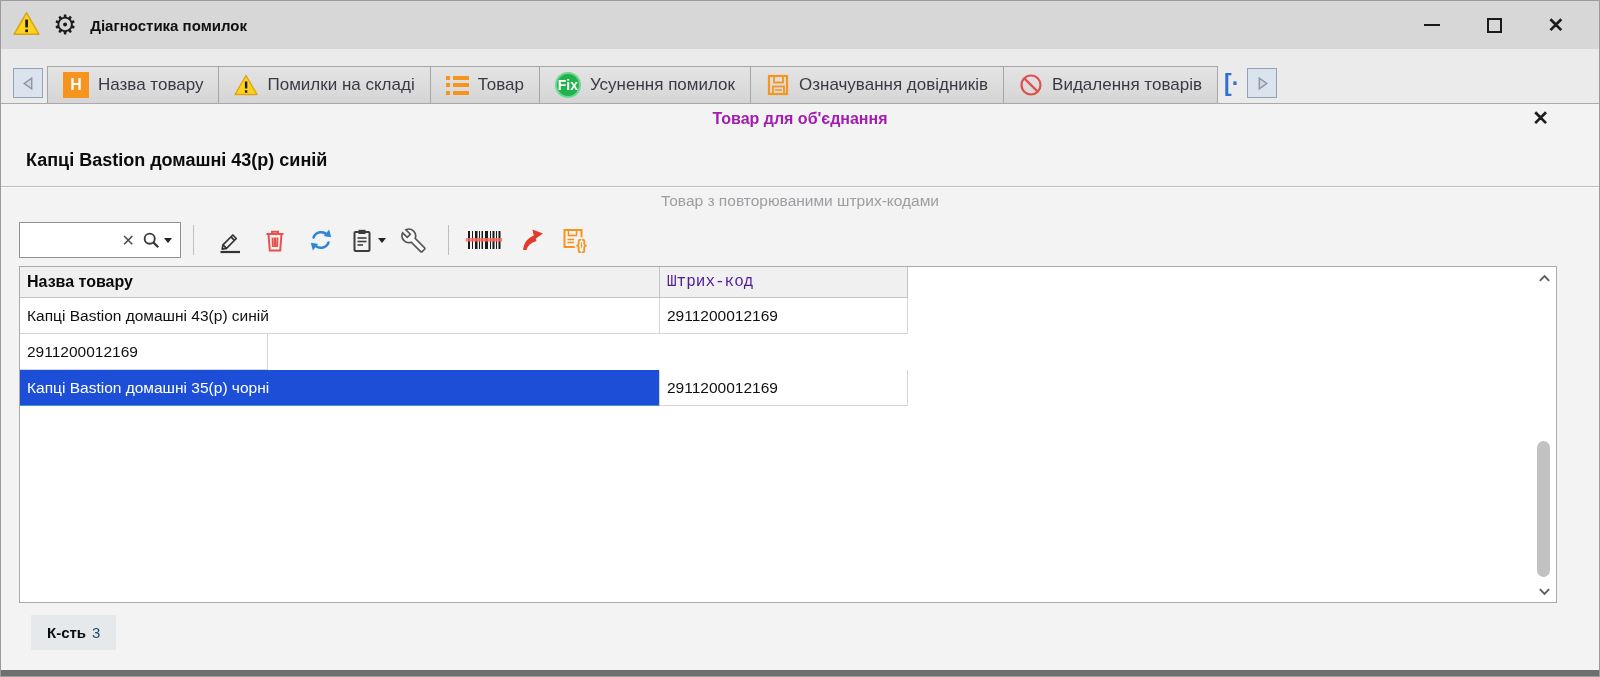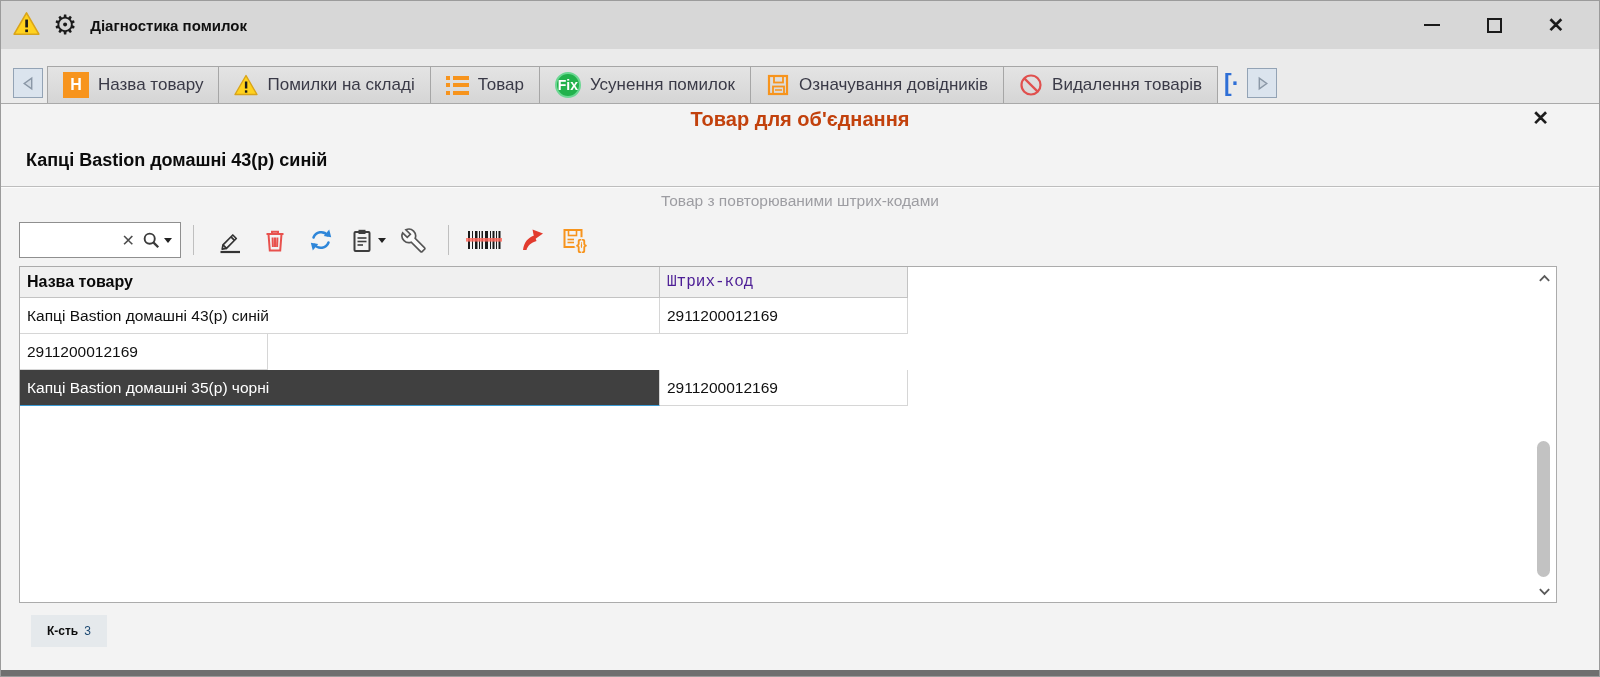--- a/index.html
+++ b/index.html
@@ -30,21 +30,21 @@
   .badge-fix { width:26px; height:26px; background:#22b24c; border:2px solid #6cd793; border-radius:50%;
                color:#fff; font-weight:bold; font-size:14px; display:flex; align-items:center; justify-content:center; }
   .list-icon { display:flex; flex-direction:column; gap:3.5px; }
   .list-icon .li-row { display:flex; align-items:center; gap:3px; }
   .li-dot { width:4px; height:4px; background:#f7941d; }
   .li-bar { width:16px; height:4px; background:#f7941d; }
   .tab-scroll-mark { color:#2f6fd6; font-size:23px; font-weight:bold; margin:0 2px 8px 6px; line-height:1; }
 
   
   .panel-header { height:30px; position:relative; display:flex; align-items:center; justify-content:center; }
-  .panel-title { font-weight:bold; font-size:20px; color:#c2410c; }
+  .panel-title { font-weight:bold; font-size:16px; color:#a21caf; }
   .panel-close { position:absolute; right:50px; top:2px; font-size:20px; font-weight:bold; color:#1c1c1c; cursor:default; }
   .product-row { height:52px; display:flex; align-items:center; padding-left:25px; font-weight:bold; font-size:18px; color:#0b0b0b; }
   .hsep { height:2px; border-top:1px solid #bdbdbd; background:#fcfcfc; }
   .subtitle { height:26px; text-align:center; color:#9d9da2; font-size:15.5px; padding-top:4px; }
 
   
   .toolbar { height:52px; display:flex; align-items:center; padding-left:18px; }
   .searchbox { width:162px; height:36px; background:#fff; border:1px solid #8f8f8f; display:flex; align-items:center;
                padding:0 8px; }
   .searchbox input { border:none; outline:none; flex:1; width:70px; font-size:15px; font-family:inherit; background:transparent; }
@@ -57,31 +57,31 @@
   
   .grid-wrap { position:relative; margin-left:18px; width:1538px; height:337px; background:#fff; border:1px solid #ababab; }
   .thead { display:flex; height:31px; }
   .th { background:#f0f0f0; border-bottom:1px solid #c3c3c3; border-right:1px solid #c3c3c3; display:flex; align-items:center; padding-left:7px; font-size:16px; }
   .th1 { width:640px; font-weight:bold; color:#090909; }
   .th2 { width:248px; color:#4c1d95;font-family:Liberation Mono, monospace; }
   .tr { display:flex; height:36px; }
   .td { border-bottom:1px solid #d6d6d6; border-right:1px solid #d6d6d6; display:flex; align-items:center; padding-left:7px; font-size:15.5px; color:#101010; background:#fff; }
   .td1 { width:640px; }
   .td2 { width:248px; }
-  .tr.selected .td1 { background:#404040; color:#fff; border-bottom-color:#3b9bd5; }
+  .tr.selected .td1 { background:#1d4ed8; color:#fff; border-bottom-color:#3b9bd5; }
 
   .vscroll { position:absolute; top:3px; right:3px; bottom:3px; width:18px; display:flex; flex-direction:column; align-items:center; }
   .vs-btn { height:16px; display:flex; align-items:center; justify-content:center; }
   .vs-track { flex:1; width:100%; position:relative; }
   .vs-thumb { position:absolute; left:2px; top:155px; width:13px; height:136px; background:#c2c2c2; border-radius:7px; }
   .vs-bottom { margin-top:auto; }
 
   
   .statusbar { margin:12px 0 0 30px; }
-  .count-chip { display:inline-block; background:#e5e9ec; padding:9px 16px; font-size:12px; color:#0c0c0c; }
+  .count-chip { display:inline-block; background:#e5e9ec; padding:9px 16px; font-size:15px; color:#0c0c0c; }
   .count-chip .lbl { font-weight:bold; }
   .count-chip .val { color:#1d4a73; margin-left:6px; }
 
   .footer-strip { position:absolute; left:0; right:0; bottom:0; height:6px; background:#6f6f6f; }
 </style>
 </head>
 <body>
 
 <div class="titlebar">
   <span>

